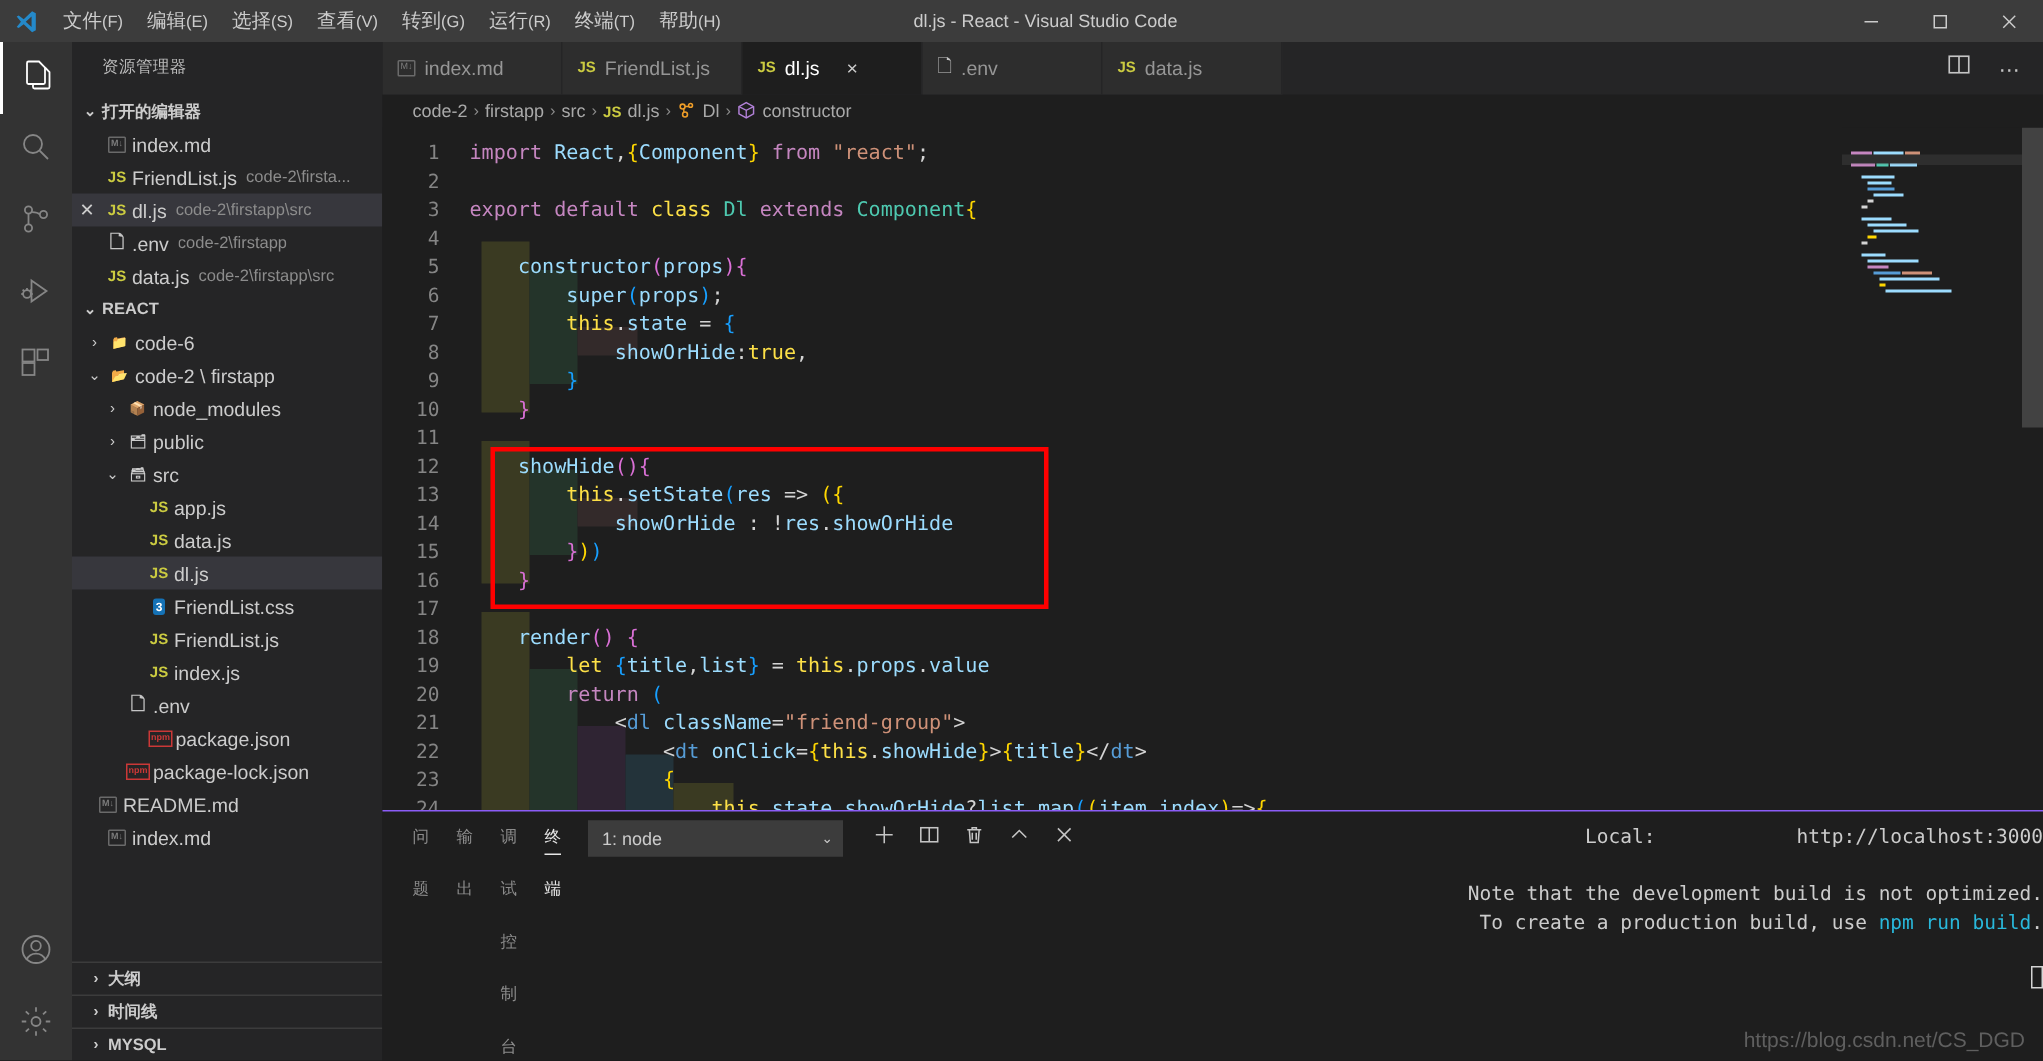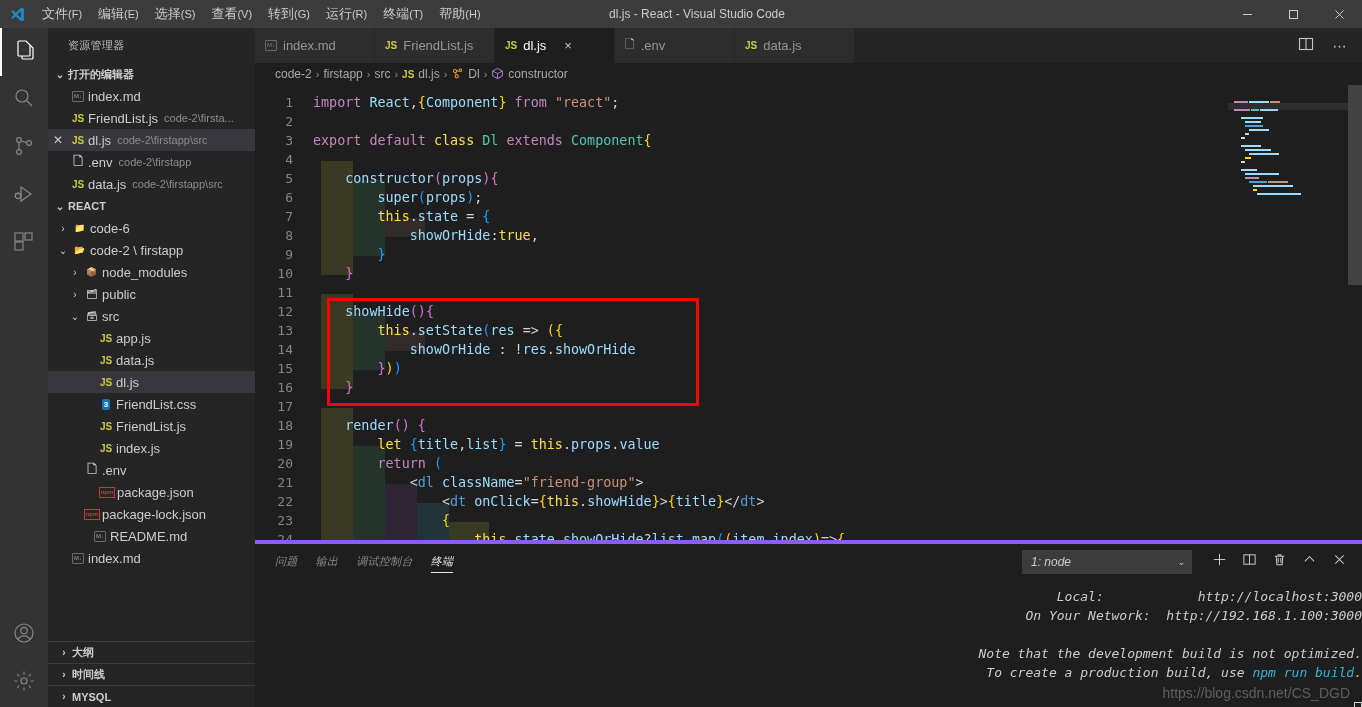--- a/index.html
+++ b/index.html
@@ -159,21 +159,21 @@
   }
   .mm-line { height: 3px; margin-bottom: 1px; display: flex; gap: 1px; }
   .mm-seg { height: 2px; }
   .mm-slider { position: absolute; top: 0; left: 0; right: 0; height: 6px; background: rgba(121,121,121,0.18); }
   .scrollbar-v {
     position: absolute; top: 0; right: 0; width: 14px; bottom: 0; background: transparent;
   }
   .scroll-thumb { position: absolute; right: 0; width: 14px; background: #424242; border-radius: 0; }
 
   
-  .panel { height: 167px; flex: 0 0 167px; background: #1e1e1e; display: flex; flex-direction: column; border-top: 4px solid #8b5cf6; font-style: italic;}
+  .panel { height: 167px; flex: 0 0 167px; background: #1e1e1e; display: flex; flex-direction: row; border-top: 1px solid #8b5cf6;}
   .panel-hdr { height: 35px; flex: 0 0 35px; display: flex; align-items: center; padding-left: 20px; }
   .ptab {
     font-size: 11px; color: #8c8c8c; margin-right: 18px; height: 35px; line-height: 35px;
     cursor: pointer; position: relative; letter-spacing: .3px;
   }
   .ptab.active { color: #e7e7e7; }
   .ptab.active::after {
     content: ''; position: absolute; left: 0; right: 0; bottom: 6px; height: 1px; background: #e7e7e7;
   }
   .panel-actions { margin-left: auto; display: flex; align-items: center; gap: 4px; padding-right: 10px; }
@@ -437,21 +437,21 @@
                 <span class="ic-npm">npm</span>
               </span>
             <span class="lbl">package.json</span>
           </div>
           <div class="row" style="padding-left:34px">
             <span class="fi">
                 <span class="ic-npm">npm</span>
               </span>
             <span class="lbl">package-lock.json</span>
           </div>
-          <div class="row" style="padding-left:42px">
+          <div class="row" style="padding-left:14px">
             <span class="fi">
                 <span class="ic-md">M↓</span>
               </span>
             <span class="lbl">README.md</span>
           </div>
           <div class="row" style="padding-left:20px">
             <span class="fi">
                 <span class="ic-md">M↓</span>
               </span>
             <span class="lbl">index.md</span>
@@ -772,21 +772,20 @@
             <div class="pa-btn">
               <span><svg viewBox="0 0 16 16">
                     <line x1="3.5" y1="3.5" x2="12.5" y2="12.5"></line>
                     <line x1="12.5" y1="3.5" x2="3.5" y2="12.5"></line>
                   </svg></span>
             </div>
           </div>
         </div>
         <div class="terminal">
           <div class="tline">  Local:            http://localhost:3000</div>
-          <div class="tline">  On Your Network:  http://192.168.1.100:3000</div>
           <div class="tline"> </div>
           <div class="tline">Note that the development build is not optimized.</div>
           <div class="tline"><span>To create a production build, use </span><span class="t-cyan">npm run build</span><span>.</span></div>
           <div class="tline"> </div>
           <div class="tline"><span class="t-cursor"></span></div>
         </div>
       </div>
     </div>
   </div>
 

